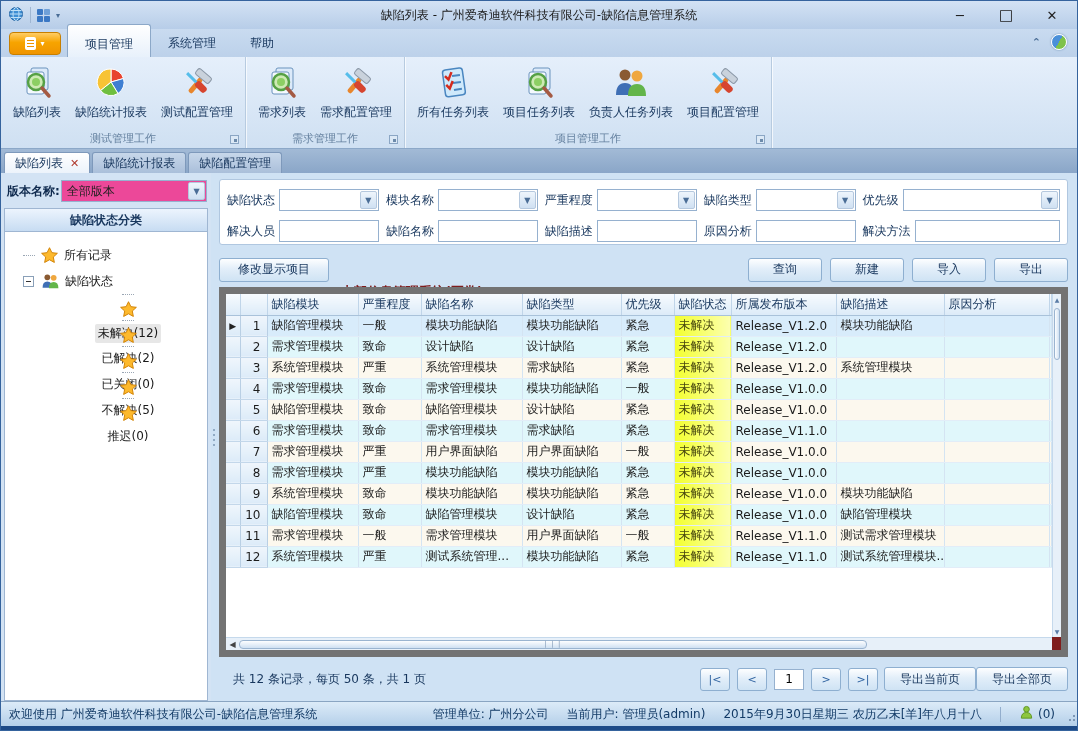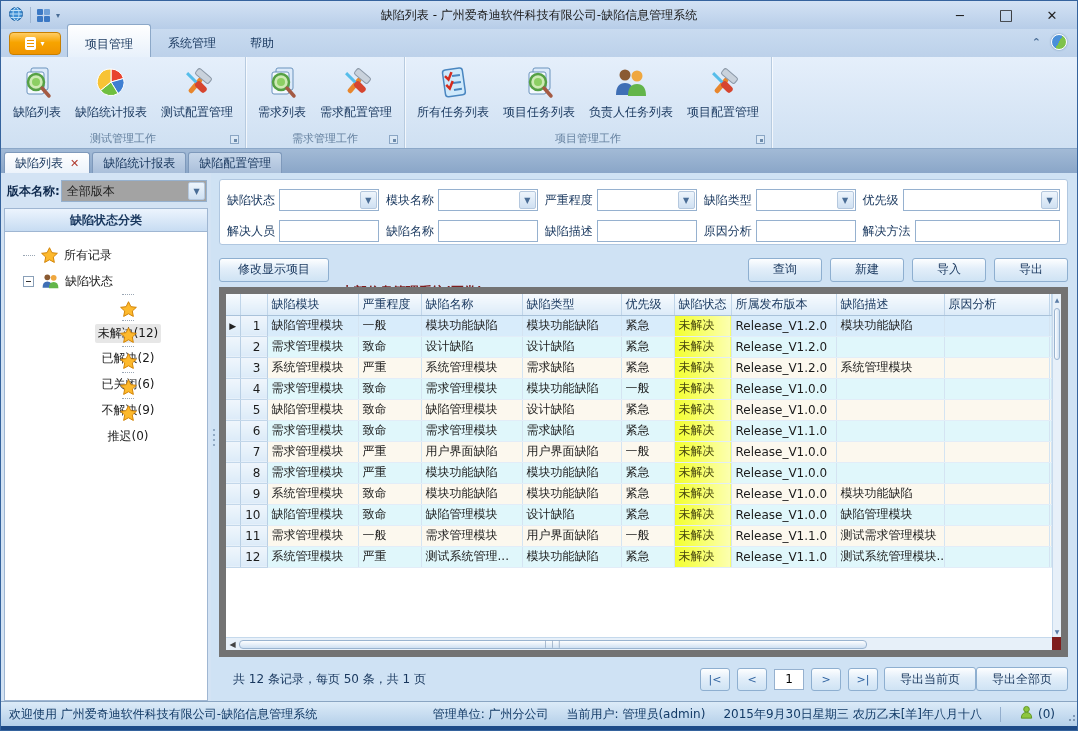--- a/index.html
+++ b/index.html
@@ -62,21 +62,21 @@
   .dtab { height:21px; padding:0 10px; display:flex; align-items:center; gap:7px;
     background:linear-gradient(#c7d7ea,#aabfda); border:1px solid #7e99bb; border-bottom:none;
     border-radius:3px 3px 0 0; color:#17365d; }
   .dtab.active { background:linear-gradient(#ffffff,#ecf3fb); }
   .dtab .close { color:#b03a2e; font-weight:bold; font-size:11px; }
 
   
   .sidebar { position:absolute; top:172px; left:0; width:210px; bottom:29px; background:#d3e3f4; }
   .version-row { display:flex; align-items:center; gap:1px; padding:7px 4px 6px 6px; }
   .version-label { font-weight:bold; color:#0f2a4e; white-space:nowrap; }
-  .combo { flex:1; height:22px; background:#a3a3a3; border:1px solid #96b1cf; position:relative; }
+  .combo { flex:1; height:22px; background:#ec4899; border:1px solid #96b1cf; position:relative; }
   .combo .cval { line-height:20px; padding:0 5px; color:#222; }
   .combo-arrow { position:absolute; right:1px; top:1px; bottom:1px; width:17px;
     background:linear-gradient(#eef5fc,#cfe0f2); border:1px solid #b5c8de; display:flex;
     align-items:center; justify-content:center; color:#4a6d96; font-size:8px; border-radius:2px; }
   .panel-header { height:24px; margin:0 3px; background:linear-gradient(#ecf4fd,#c7dcf2);
     border:1px solid #9fb6d2; display:flex; align-items:center; justify-content:center;
     font-weight:bold; color:#17365d; }
   .tree { position:absolute; top:59px; bottom:0; left:3px; right:3px; background:#fff;
     border:1px solid #9fb6d2; border-top:none; padding-top:10px; overflow:hidden; }
   .titem { height:26px; display:flex; align-items:center; gap:5px; color:#1a1a1a; }
@@ -401,30 +401,30 @@
           </span>
           <span class="tlabel">已解决(2)</span>
         </div>
         <div class="titem lv2">
           <span class="guide"></span>
           <span class="ticon">
             <svg viewBox="0 0 20 20">
               <path d="M10 1.8 L12.5 7 L18.3 7.7 L14 11.6 L15.1 17.3 L10 14.5 L4.9 17.3 L6 11.6 L1.7 7.7 L7.5 7 Z" fill="#fdb92d" stroke="#d08000"></path>
             </svg>
           </span>
-          <span class="tlabel">已关闭(6)</span>
+          <span class="tlabel">已关闭(0)</span>
         </div>
         <div class="titem lv2">
           <span class="guide"></span>
           <span class="ticon">
             <svg viewBox="0 0 20 20">
               <path d="M10 1.8 L12.5 7 L18.3 7.7 L14 11.6 L15.1 17.3 L10 14.5 L4.9 17.3 L6 11.6 L1.7 7.7 L7.5 7 Z" fill="#fdb92d" stroke="#d08000"></path>
             </svg>
           </span>
-          <span class="tlabel">不解决(9)</span>
+          <span class="tlabel">不解决(5)</span>
         </div>
         <div class="titem lv2">
           <span class="guide"></span>
           <span class="ticon">
             <svg viewBox="0 0 20 20">
               <path d="M10 1.8 L12.5 7 L18.3 7.7 L14 11.6 L15.1 17.3 L10 14.5 L4.9 17.3 L6 11.6 L1.7 7.7 L7.5 7 Z" fill="#fdb92d" stroke="#d08000"></path>
             </svg>
           </span>
           <span class="tlabel">推迟(0)</span>
         </div>

